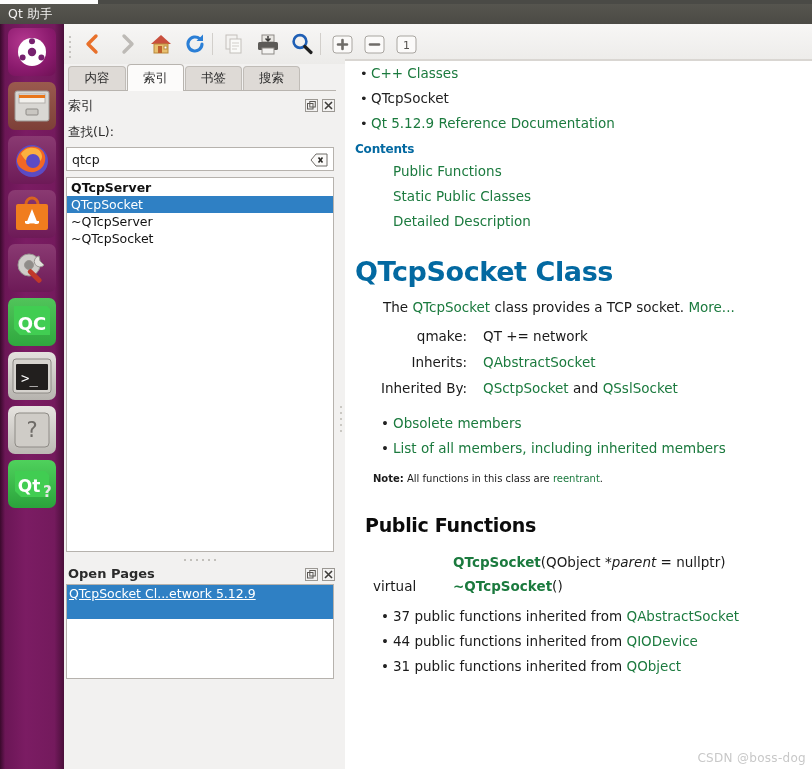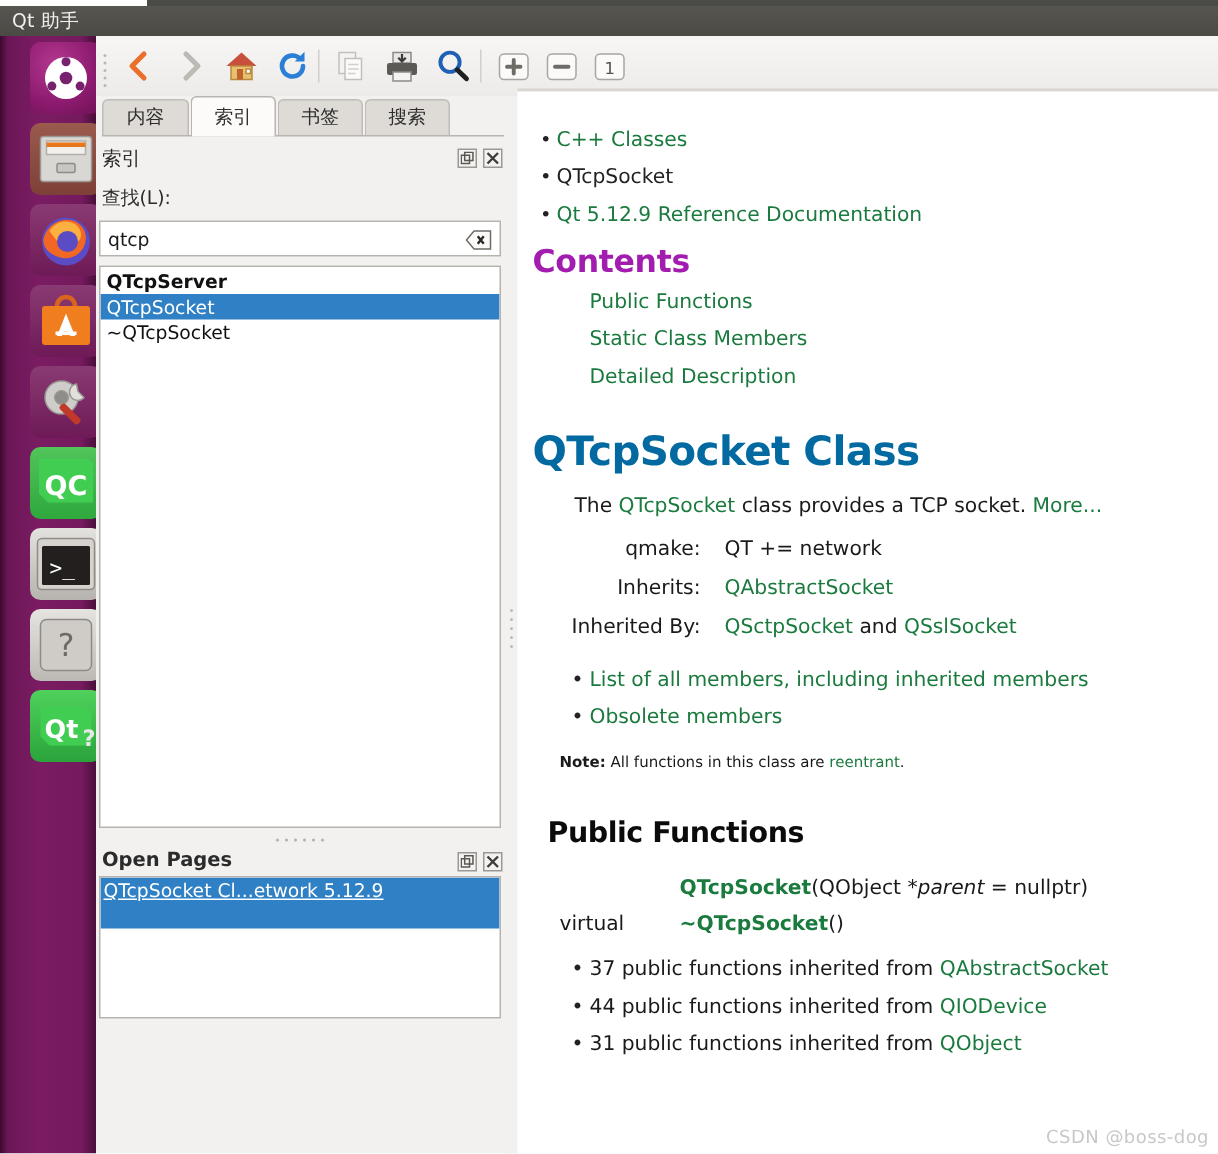--- a/index.html
+++ b/index.html
@@ -19,21 +19,21 @@
     color:#f2f1f0; font-size:12.5px; line-height:20px; padding-left:8px;
     letter-spacing:.2px;
   }
 
   
   .launcher {
     position:absolute; top:24px; left:0; width:64px; height:745px;
     background: linear-gradient(to right,#3a0a2c 0%,#6b1656 8%,#7b1c63 40%,#741a5d 85%,#4a0f3a 100%);
   }
   .launcher-icon {
-    position:absolute; left:20px; width:48px; height:48px; border-radius:7px;
+    position:absolute; left:8px; width:48px; height:48px; border-radius:7px;
     display:flex; align-items:center; justify-content:center; overflow:hidden;
   }
   .launcher-icon.sel::before {
     content:''; position:absolute; left:-8px; top:18px;
     border-top:5px solid transparent; border-bottom:5px solid transparent;
     border-left:5px solid #e8e8e8;
   }
   .launcher-icon.sel::after {
     content:''; position:absolute; right:-8px; top:18px;
     border-top:5px solid transparent; border-bottom:5px solid transparent;
@@ -95,28 +95,28 @@
   .oprow.sel { background:#2f80c4; color:#fff; }
 
   .vsplit { position:absolute; left:336px; top:68px; width:9px; height:701px; background:#f2f1f0;
             display:flex; align-items:center; justify-content:center; flex-direction:column;}
   .vsplit i { width:2px; height:2px; background:#bdbab5; margin:2px 0; border-radius:1px;}
 
   
   .content { position:absolute; left:345px; top:61px; width:467px; height:708px;
              background:#fff; overflow:hidden; }
   .content-top-line { position:absolute; left:345px; top:59px; width:467px; height:2px; background:#d9d6d2; }
-  .cinner { position:relative; padding:0 0 0 10px;margin-top:20px; }
+  .cinner { position:relative; padding:0 0 0 10px; }
 
   .bclist { list-style:none; margin:0; padding:0; }
   .bclist li { position:relative; padding-left:16px; font-size:13.5px; line-height:25px; color:#222; }
   .bclist li::before { content:'•'; position:absolute; left:5px; color:#222; font-size:13px;}
   a.g { color:#1b7a3e; text-decoration:none; }
 
-  h2.sec { font-size:21px; font-weight:bold; color:#a21caf; margin:6px 0 3px 0; letter-spacing:-.2px;}
+  h2.sec { font-size:12px; font-weight:bold; color:#0369a1; margin:6px 0 3px 0; letter-spacing:-.2px;}
   .toc { margin-left:38px; }
   .toc div { font-size:13.5px; line-height:25px; }
 
   h1.cls { font-size:27px; font-weight:bold; color:#0369a1; margin:22px 0 10px 0; letter-spacing:-.4px;}
   .desc { font-size:13.5px; color:#1a1a1a; margin:0 0 6px 28px; line-height:20px;}
 
   table.info { margin:6px 0 4px 0; border-collapse:collapse; }
   table.info td { font-size:13.5px; padding:5px 0; color:#1a1a1a; }
   table.info td.k { text-align:right; width:128px; padding-right:16px; }
 
@@ -340,20 +340,21 @@
         <svg width="18" height="14" viewBox="0 0 18 14">
             <path d="M6 1 H17 V13 H6 L1 7 Z" fill="#fbfaf9" stroke="#6f6c68"></path>
             <path d="M8.5 4.5 L12.5 9.5 M12.5 4.5 L8.5 9.5" stroke="#2a2926" stroke-width="1.6"></path>
           </svg>
       </span>
     </div>
 
     <div class="indexlist">
       <div class="ilrow" style="margin-top:1px;font-weight:bold;">QTcpServer</div>
       <div class="ilrow sel">QTcpSocket</div>
+      <div class="ilrow">~QTcpServer</div>
       <div class="ilrow">~QTcpSocket</div>
     </div>
   </div>
 
   <div class="hsplit">
     <i></i>
       <i></i>
       <i></i>
       <i></i>
       <i></i>
@@ -392,21 +393,21 @@
 
       <ul class="bclist">
         <li><a class="g" href="#">C++ Classes</a></li>
         <li><span>QTcpSocket</span></li>
         <li><a class="g" href="#">Qt 5.12.9 Reference Documentation</a></li>
       </ul>
 
       <h2 class="sec">Contents</h2>
       <div class="toc">
         <div><a class="g" href="#">Public Functions</a></div>
-        <div><a class="g" href="#">Static Class Members</a></div>
+        <div><a class="g" href="#">Static Public Classes</a></div>
         <div><a class="g" href="#">Detailed Description</a></div>
       </div>
 
       <h1 class="cls">QTcpSocket Class</h1>
 
       <p class="desc"><span>The </span><a class="g" href="#">QTcpSocket</a><span> class provides a TCP socket. </span><a class="g" href="#">More...</a></p>
 
       <table class="info">
         <tbody>
         <tr>
@@ -418,22 +419,22 @@
           <td><a class="g" href="#">QAbstractSocket</a></td>
         </tr>
         <tr>
           <td class="k">Inherited By:</td>
           <td><a class="g" href="#">QSctpSocket</a><span> and </span><a class="g" href="#">QSslSocket</a></td>
         </tr>
       </tbody>
         </table>
 
       <ul class="ml">
+        <li><a class="g" href="#">Obsolete members</a></li>
         <li><a class="g" href="#">List of all members, including inherited members</a></li>
-        <li><a class="g" href="#">Obsolete members</a></li>
       </ul>
 
       <p class="note"><b>Note:</b><span> All functions in this class are </span><a class="g" href="#">reentrant</a><span>.</span></p>
 
       <h2 class="pf">Public Functions</h2>
 
       <table class="fn">
         <tbody>
             <tr>
           <td class="mod"></td>

